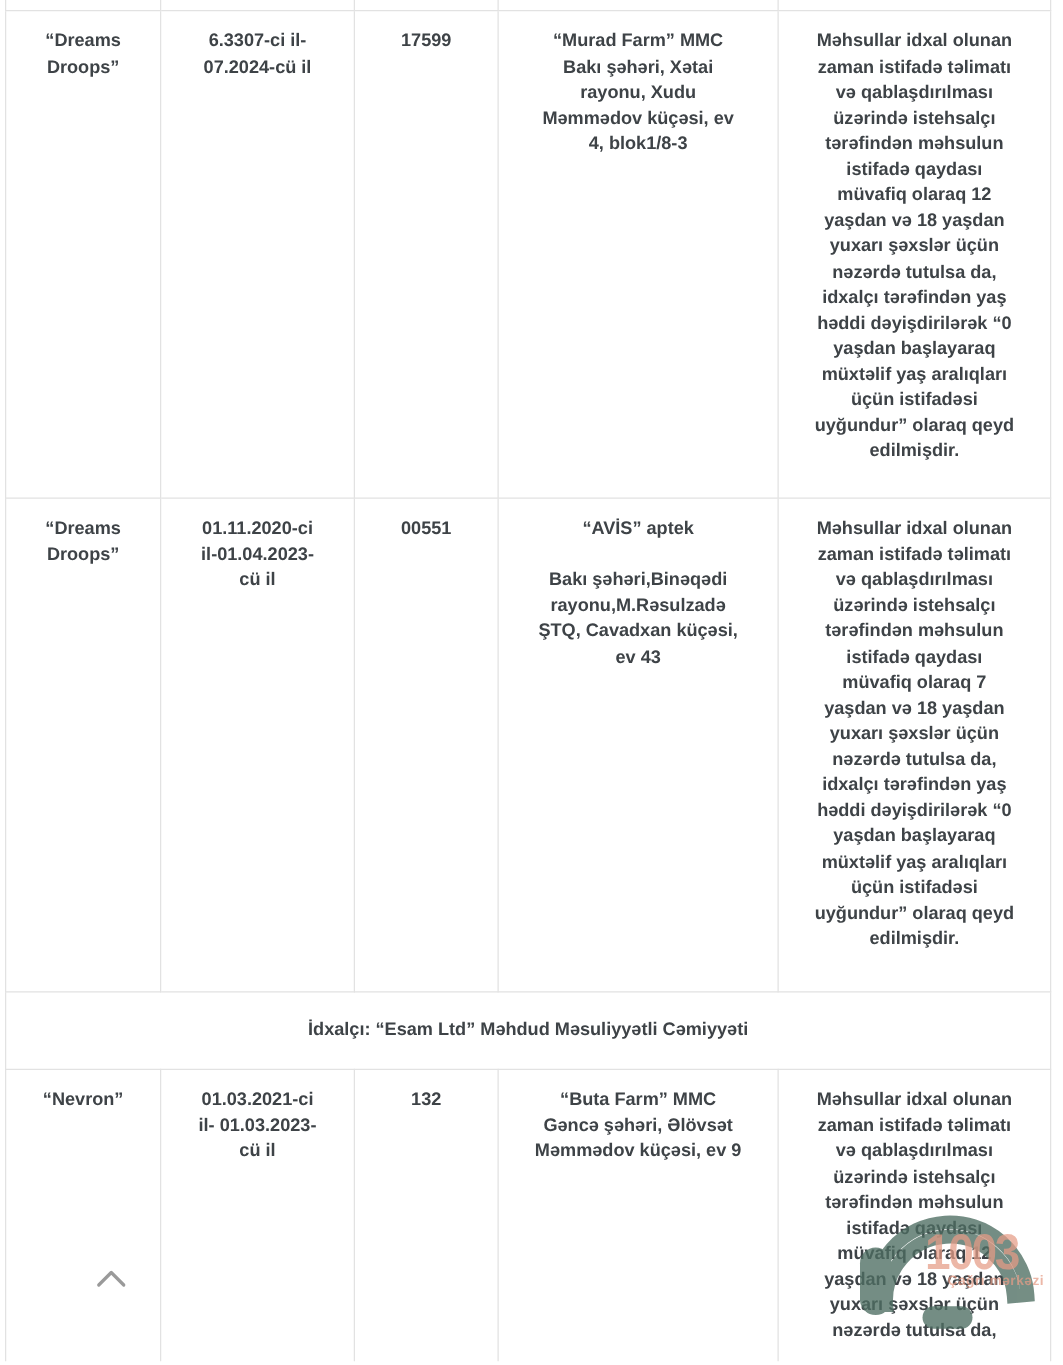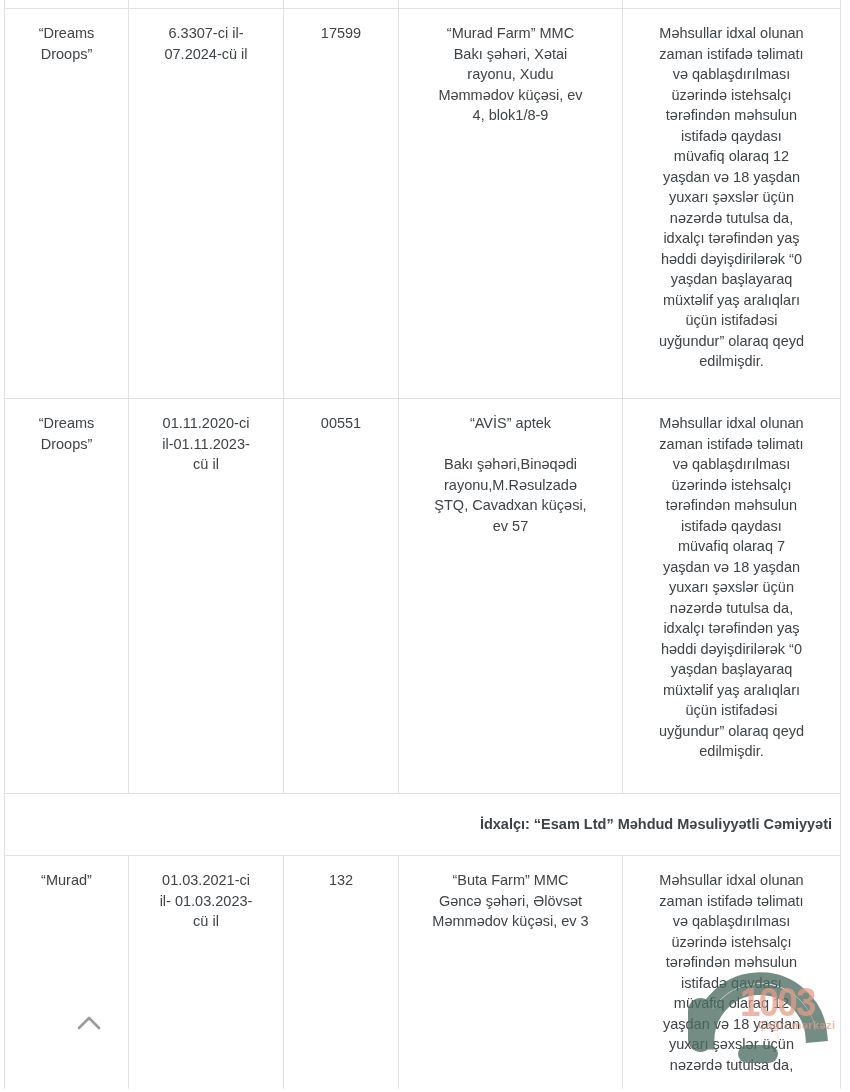--- a/index.html
+++ b/index.html
@@ -28,32 +28,32 @@
   }
   table.reg-table td{
     border:1px solid var(--border);
     vertical-align:top;
     text-align:center;
     padding:14px 8px;
     font-size:14.5px;
     line-height:20.5px;
     white-space:pre-line;
     overflow:hidden;
+    font-weight:bold;
   }
   tr.stub-row td{
     border-top:none;
     padding:0;
     height:8px;
   }
   tr.group-header-row td{
     vertical-align:middle;
     font-weight:bold;
     padding:8px;
     white-space:normal;
-    text-align:right;
   }
   tr.data-row-bottom td{
     border-bottom:none;
   }
   .scroll-top{
     position:absolute;
     left:74px; top:1012px;
     width:30px; height:24px;
     background:transparent;
     border:none;
@@ -114,21 +114,21 @@
     <tr class="data-row" style="height:390px">
       <td>“Dreams
 Droops”</td>
       <td>6.3307-ci il-
 07.2024-cü il</td>
       <td>17599</td>
       <td>“Murad Farm” MMC
 Bakı şəhəri, Xətai
 rayonu, Xudu
 Məmmədov küçəsi, ev
-4, blok1/8-9</td>
+4, blok1/8-3</td>
       <td>Məhsullar idxal olunan
 zaman istifadə təlimatı
 və qablaşdırılması
 üzərində istehsalçı
 tərəfindən məhsulun
 istifadə qaydası
 müvafiq olaraq 12
 yaşdan və 18 yaşdan
 yuxarı şəxslər üçün
 nəzərdə tutulsa da,
@@ -138,29 +138,29 @@
 müxtəlif yaş aralıqları
 üçün istifadəsi
 uyğundur” olaraq qeyd
 edilmişdir.</td>
     </tr>
 
     <tr class="data-row" style="height:395px">
       <td>“Dreams
 Droops”</td>
       <td>01.11.2020-ci
-il-01.11.2023-
+il-01.04.2023-
 cü il</td>
       <td>00551</td>
       <td>“AVİS” aptek
 
 Bakı şəhəri,Binəqədi
 rayonu,M.Rəsulzadə
 ŞTQ, Cavadxan küçəsi,
-ev 57</td>
+ev 43</td>
       <td>Məhsullar idxal olunan
 zaman istifadə təlimatı
 və qablaşdırılması
 üzərində istehsalçı
 tərəfindən məhsulun
 istifadə qaydası
 müvafiq olaraq 7
 yaşdan və 18 yaşdan
 yuxarı şəxslər üçün
 nəzərdə tutulsa da,
@@ -171,28 +171,28 @@
 üçün istifadəsi
 uyğundur” olaraq qeyd
 edilmişdir.</td>
     </tr>
 
     <tr class="group-header-row" style="height:62px">
       <td colspan="5">İdxalçı: “Esam Ltd” Məhdud Məsuliyyətli Cəmiyyəti</td>
     </tr>
 
     <tr class="data-row data-row-bottom">
-      <td>“Murad”</td>
+      <td>“Nevron”</td>
       <td>01.03.2021-ci
 il- 01.03.2023-
 cü il</td>
       <td>132</td>
       <td>“Buta Farm” MMC
 Gəncə şəhəri, Əlövsət
-Məmmədov küçəsi, ev 3</td>
+Məmmədov küçəsi, ev 9</td>
       <td>Məhsullar idxal olunan
 zaman istifadə təlimatı
 və qablaşdırılması
 üzərində istehsalçı
 tərəfindən məhsulun
 istifadə qaydası
 müvafiq olaraq 12
 yaşdan və 18 yaşdan
 yuxarı şəxslər üçün
 nəzərdə tutulsa da,</td>

